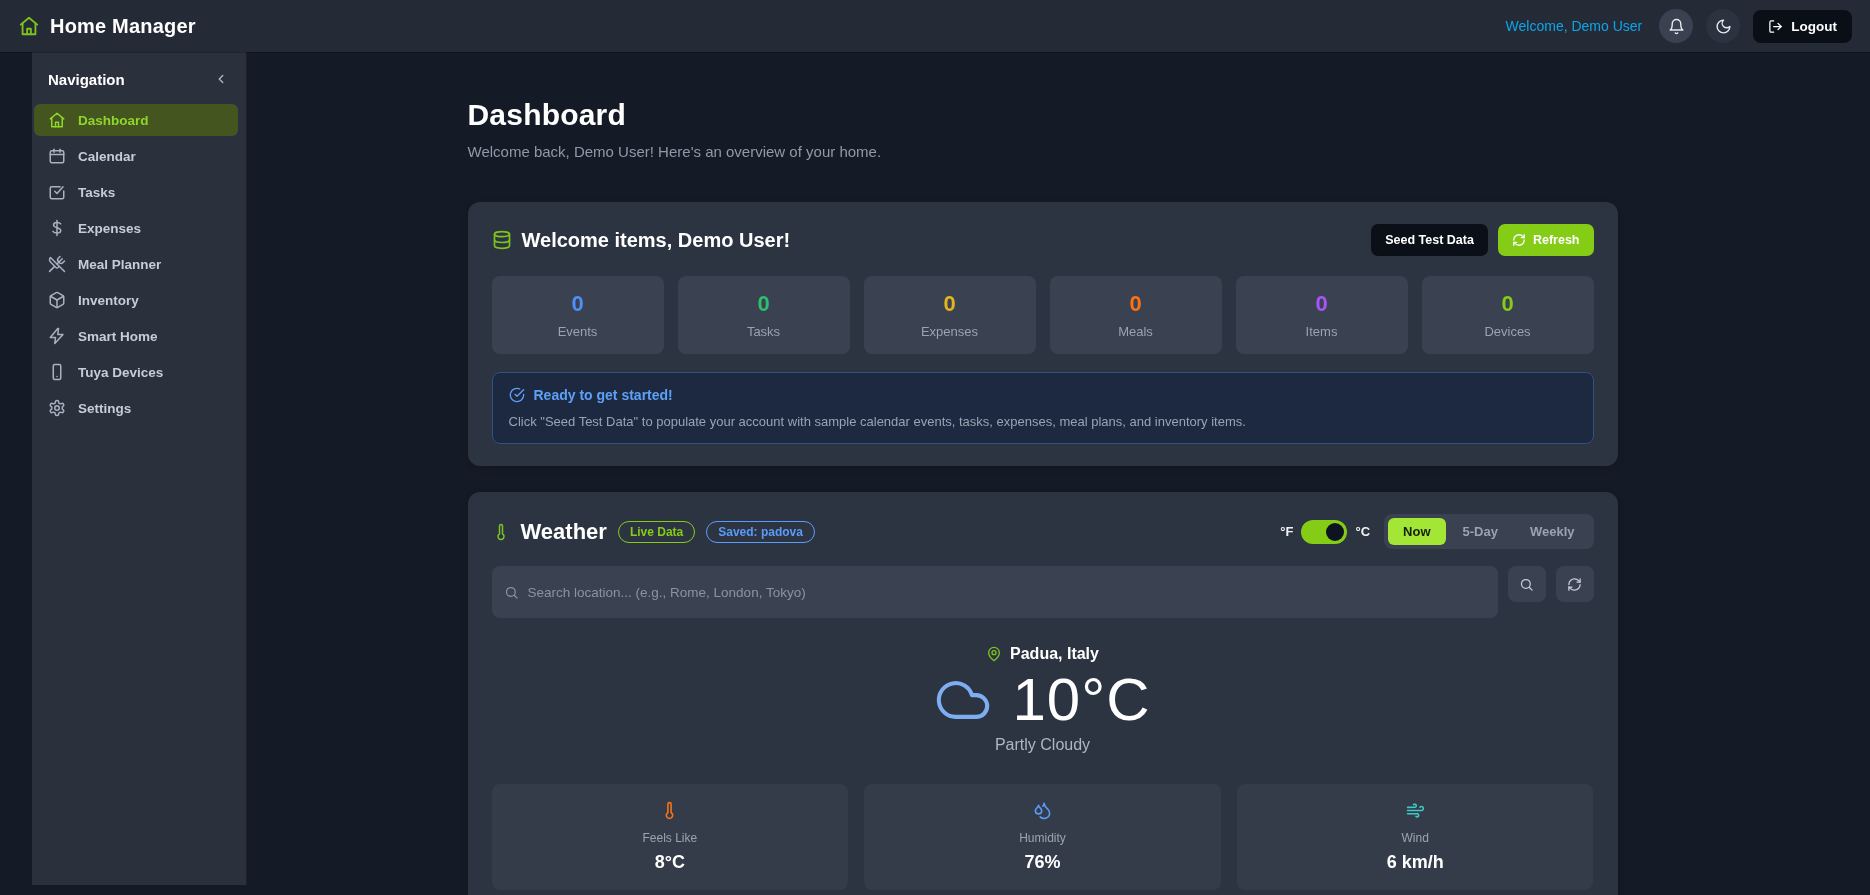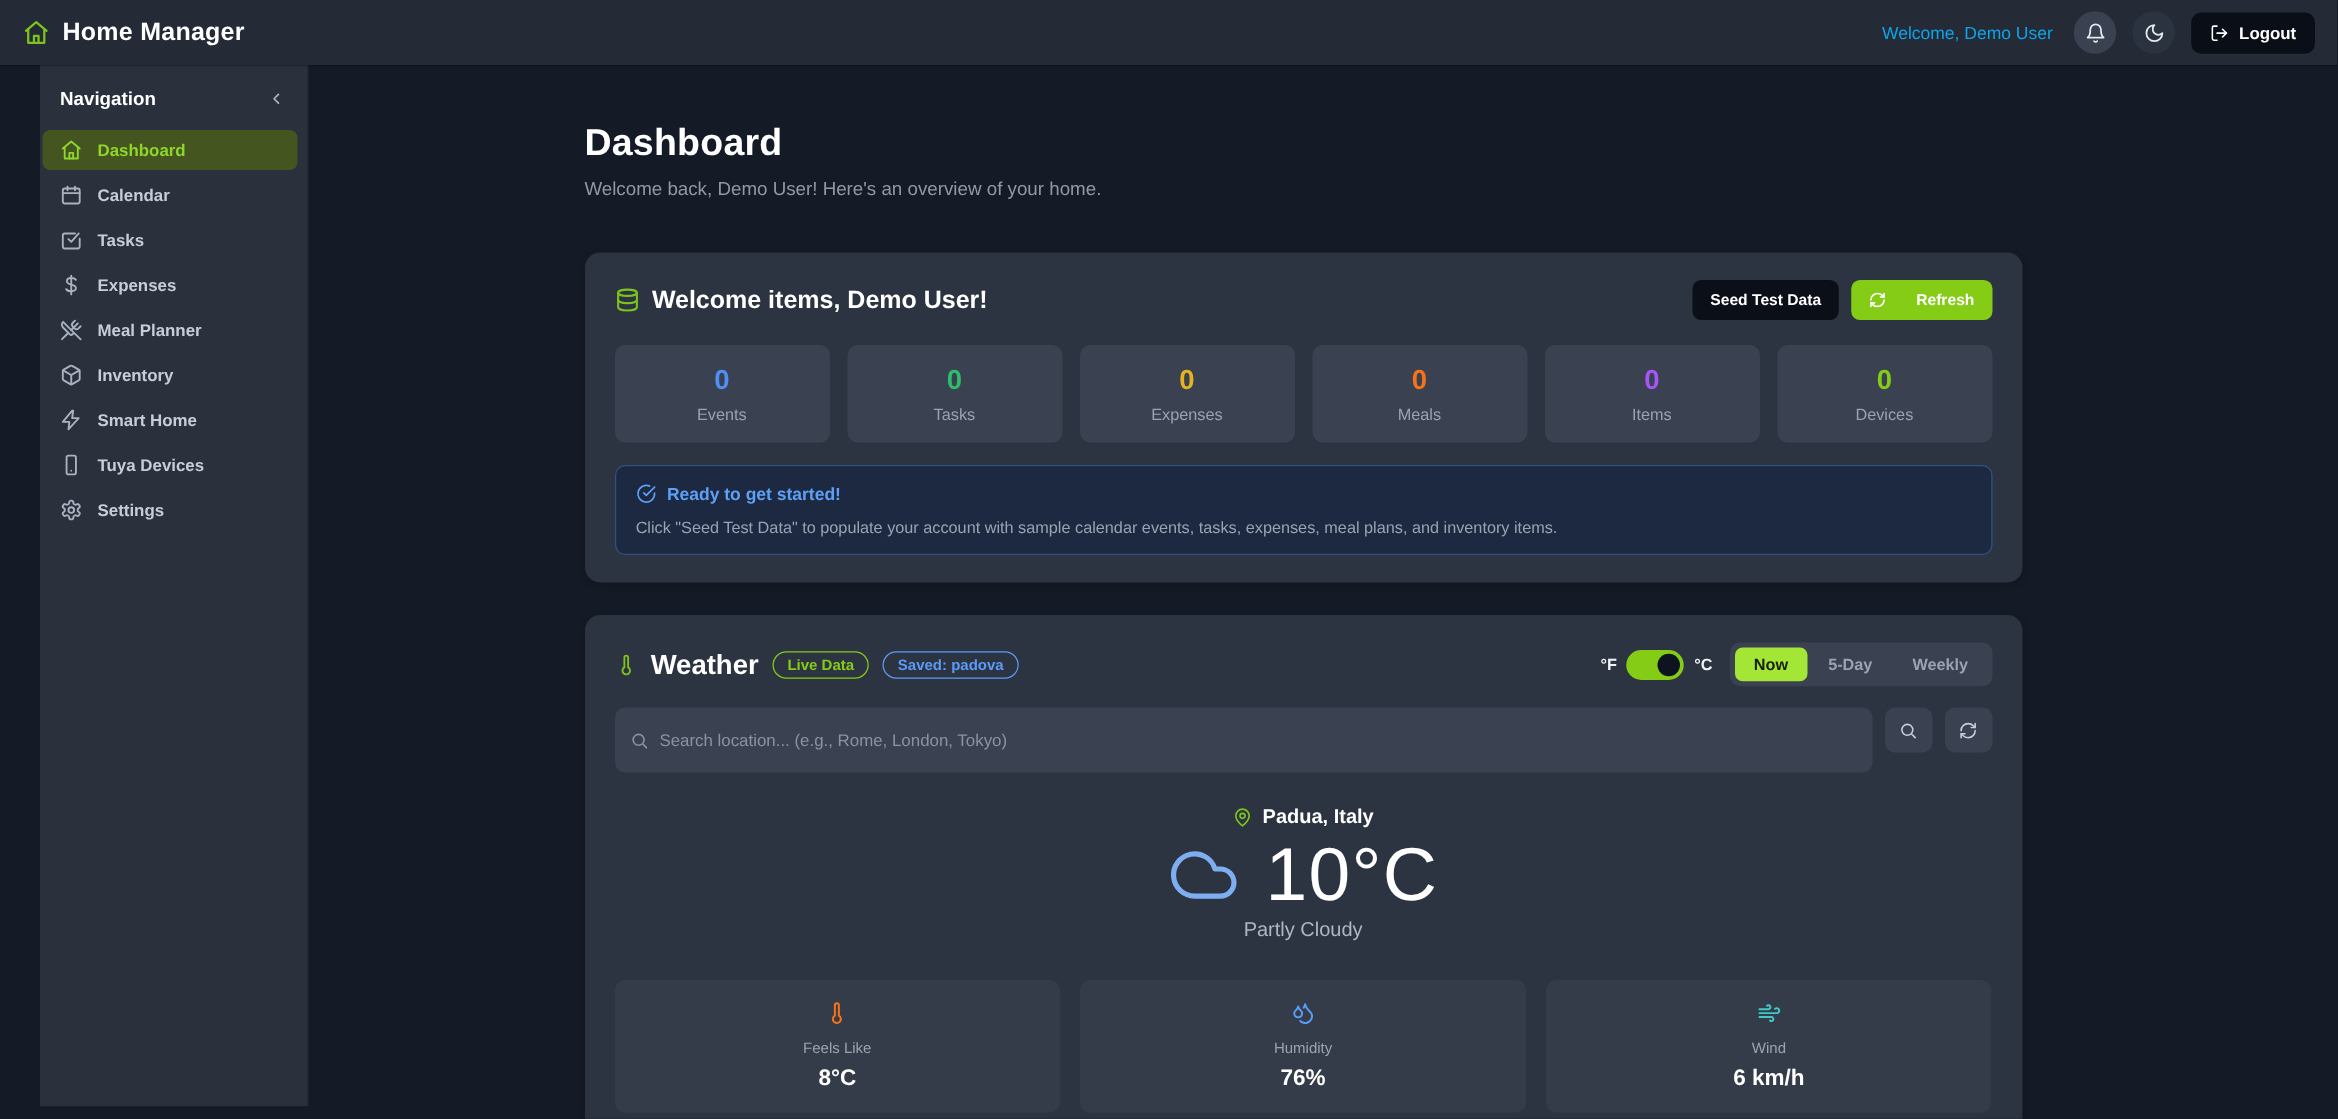--- a/index.html
+++ b/index.html
@@ -70,21 +70,21 @@
   .card-title { font-size:20px; font-weight:700; color:#fff; }
   .green-icon { color:#7cc41d; display:flex; }
   .header-buttons { display:flex; align-items:center; gap:10px; }
   .seed-btn {
     background:#0b0f17; color:#fff; border:none; border-radius:7px;
     padding:9px 14px; font-size:12.5px; font-weight:700; cursor:pointer; font-family:inherit;
   }
   .refresh-btn {
     background:#84cc16; color:#fff; border:none; border-radius:7px;
     padding:9px 14px; font-size:12.5px; font-weight:700; cursor:pointer; font-family:inherit;
-    display:flex; align-items:center; gap:24px;
+    display:flex; align-items:center; gap:7px;
   }
 
   .stats-grid { display:grid; grid-template-columns:repeat(6,1fr); gap:14px; margin-top:20px; }
   .stat-tile { background:#3a4150; border-radius:8px; padding:15px 8px; text-align:center; }
   .stat-value { font-size:22px; font-weight:700; }
   .stat-label { margin-top:7px; font-size:13px; color:#9aa3b2; }
 
   .notice-box {
     margin-top:18px; background:#1d2941; border:1px solid #33517f;
     border-radius:8px; padding:14px 16px;

